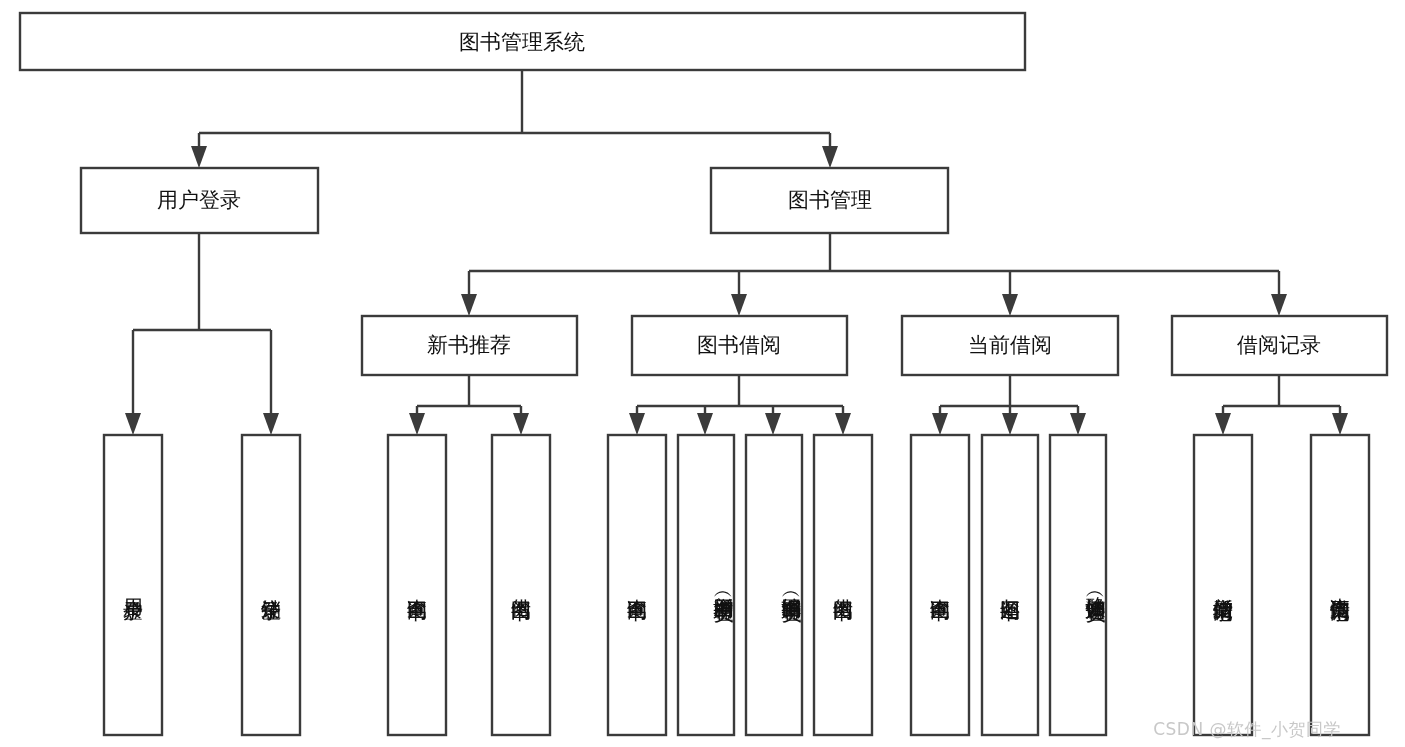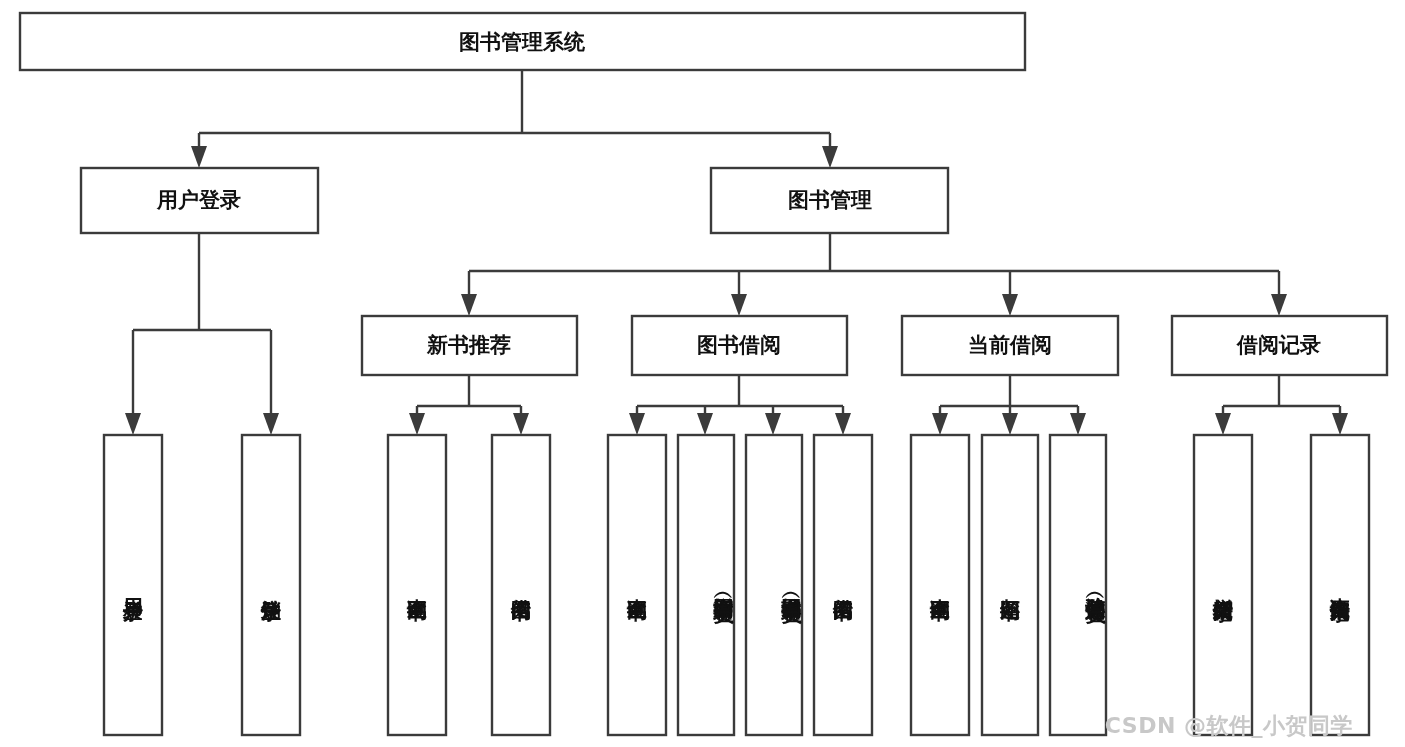--- a/index.html
+++ b/index.html
@@ -11,21 +11,20 @@
     width: 1405px;
     height: 747px;
     font-family: "DejaVu Sans", "Liberation Sans", sans-serif;
     overflow: hidden;
     position: relative;
   }
   #diagram-root {
     position: relative;
     width: 1355px;
     height: 747px;
-    font-weight: bold;
   }
   svg.diagram {
     position: absolute;
     top: 0;
     left: 0;
     width: 1405px;
     height: 747px;
     display: block;
   }
   .node-box {
@@ -60,24 +59,24 @@
     color: #111111;
     writing-mode: vertical-rl;
     text-orientation: upright;
     letter-spacing: 1px;
     white-space: nowrap;
     text-align: center;
     pointer-events: none;
   }
   .watermark {
     position: absolute;
-    right: 2px;
+    right: 14px;
     bottom: 6px;
     font-family: "DejaVu Sans", "Liberation Sans", sans-serif;
-    font-size: 22px;
+    font-size: 17px;
     color: #c8c8c8;
     letter-spacing: 0.5px;
     white-space: nowrap;
   }
 </style>
 </head>
 <body>
 
 <div id="diagram-root">
 

